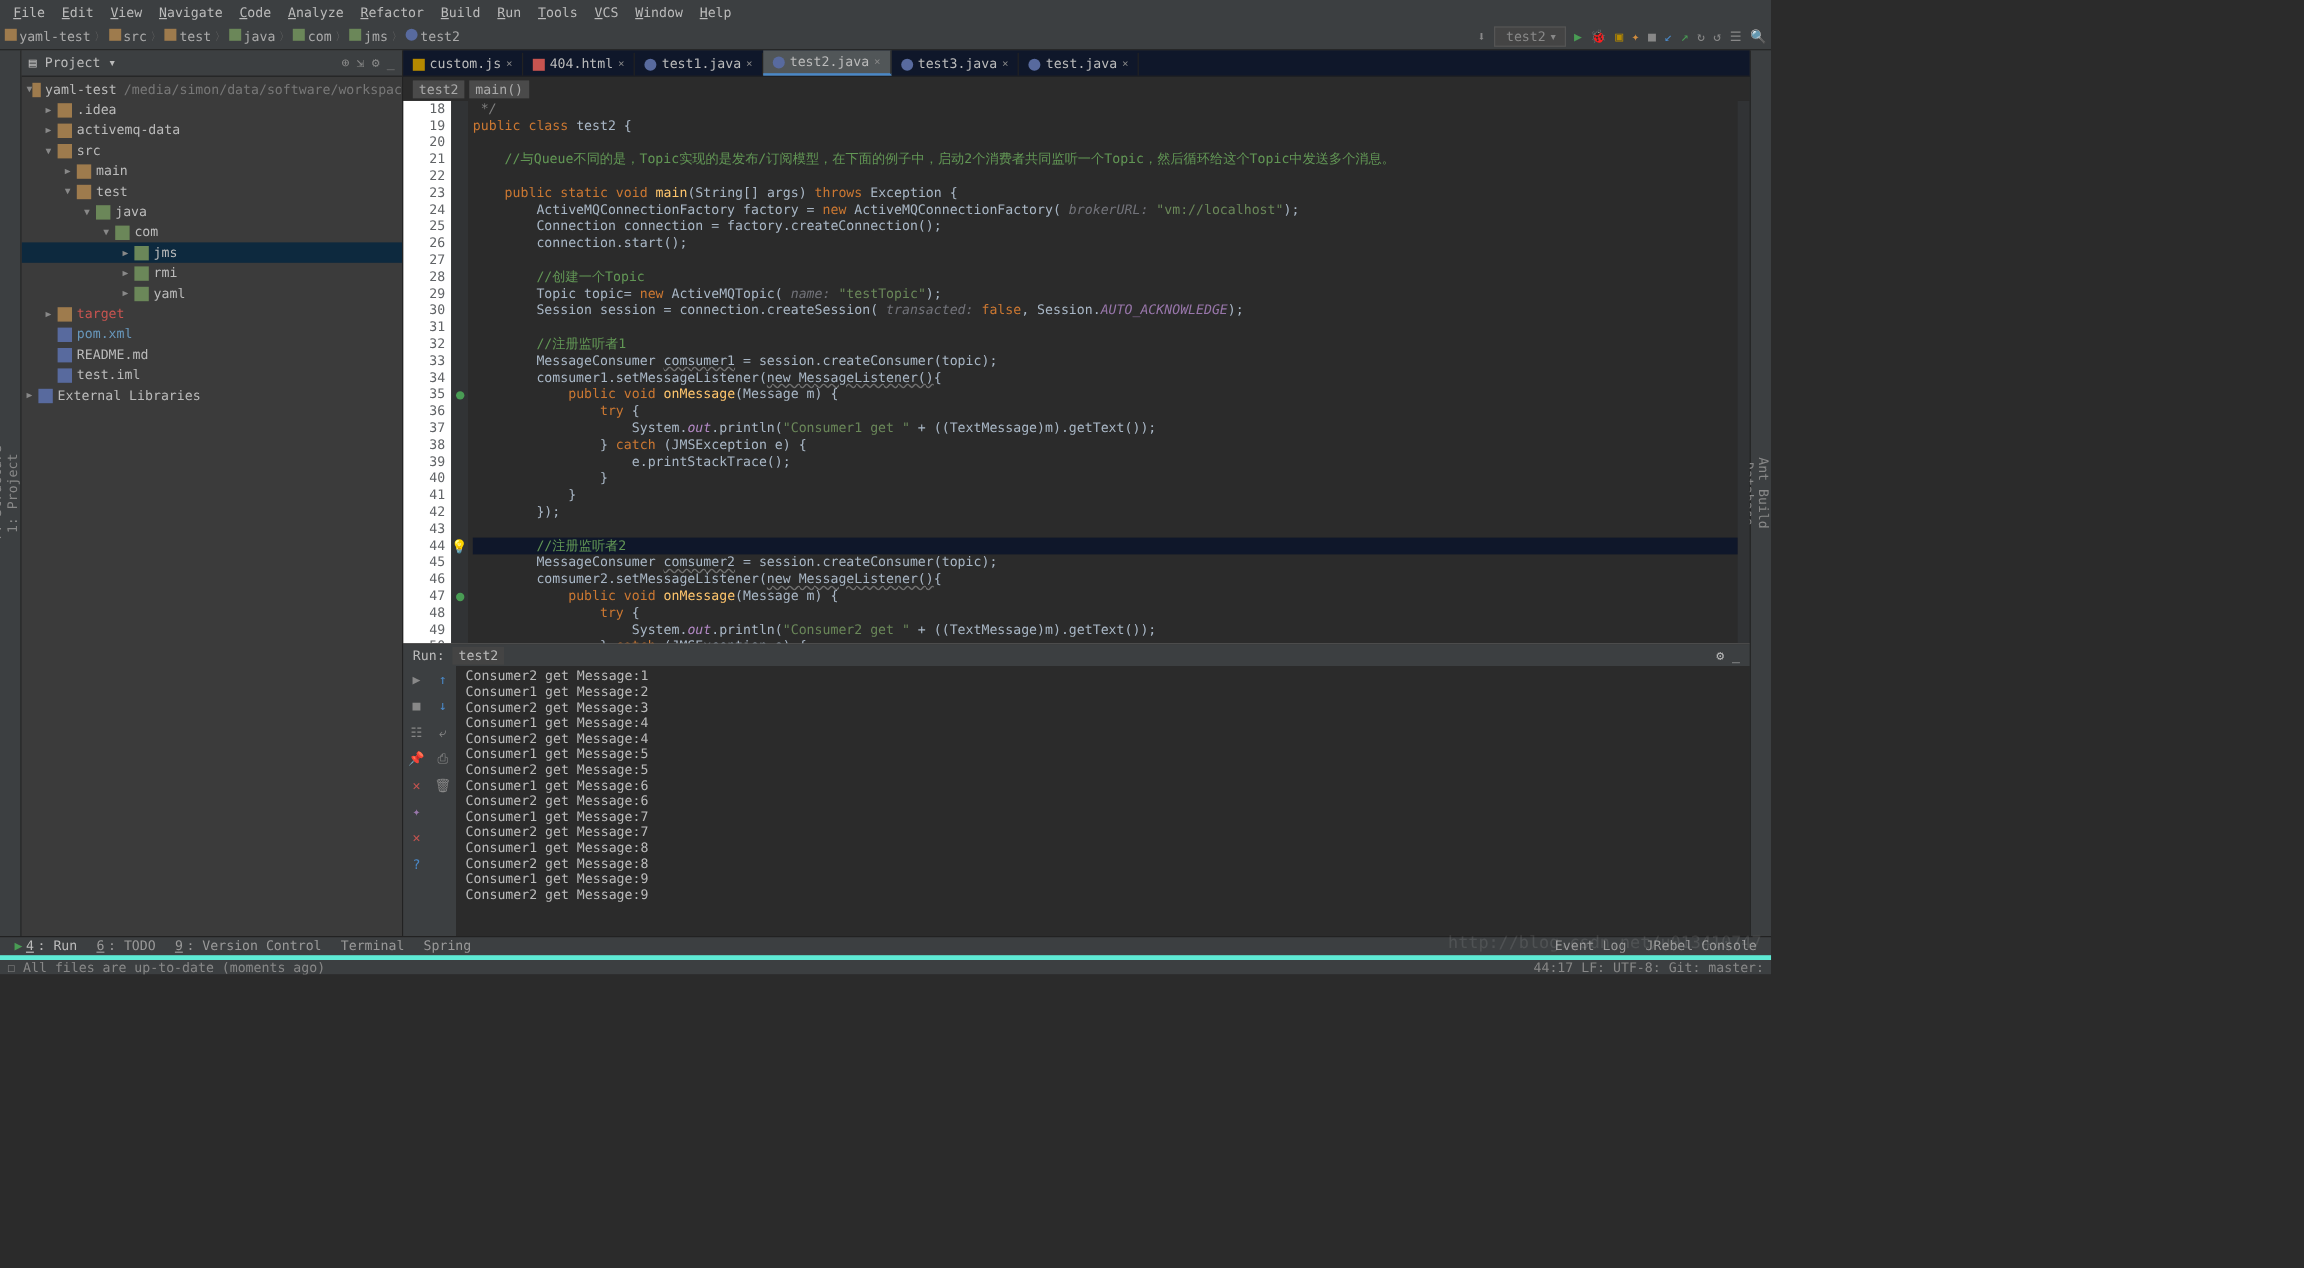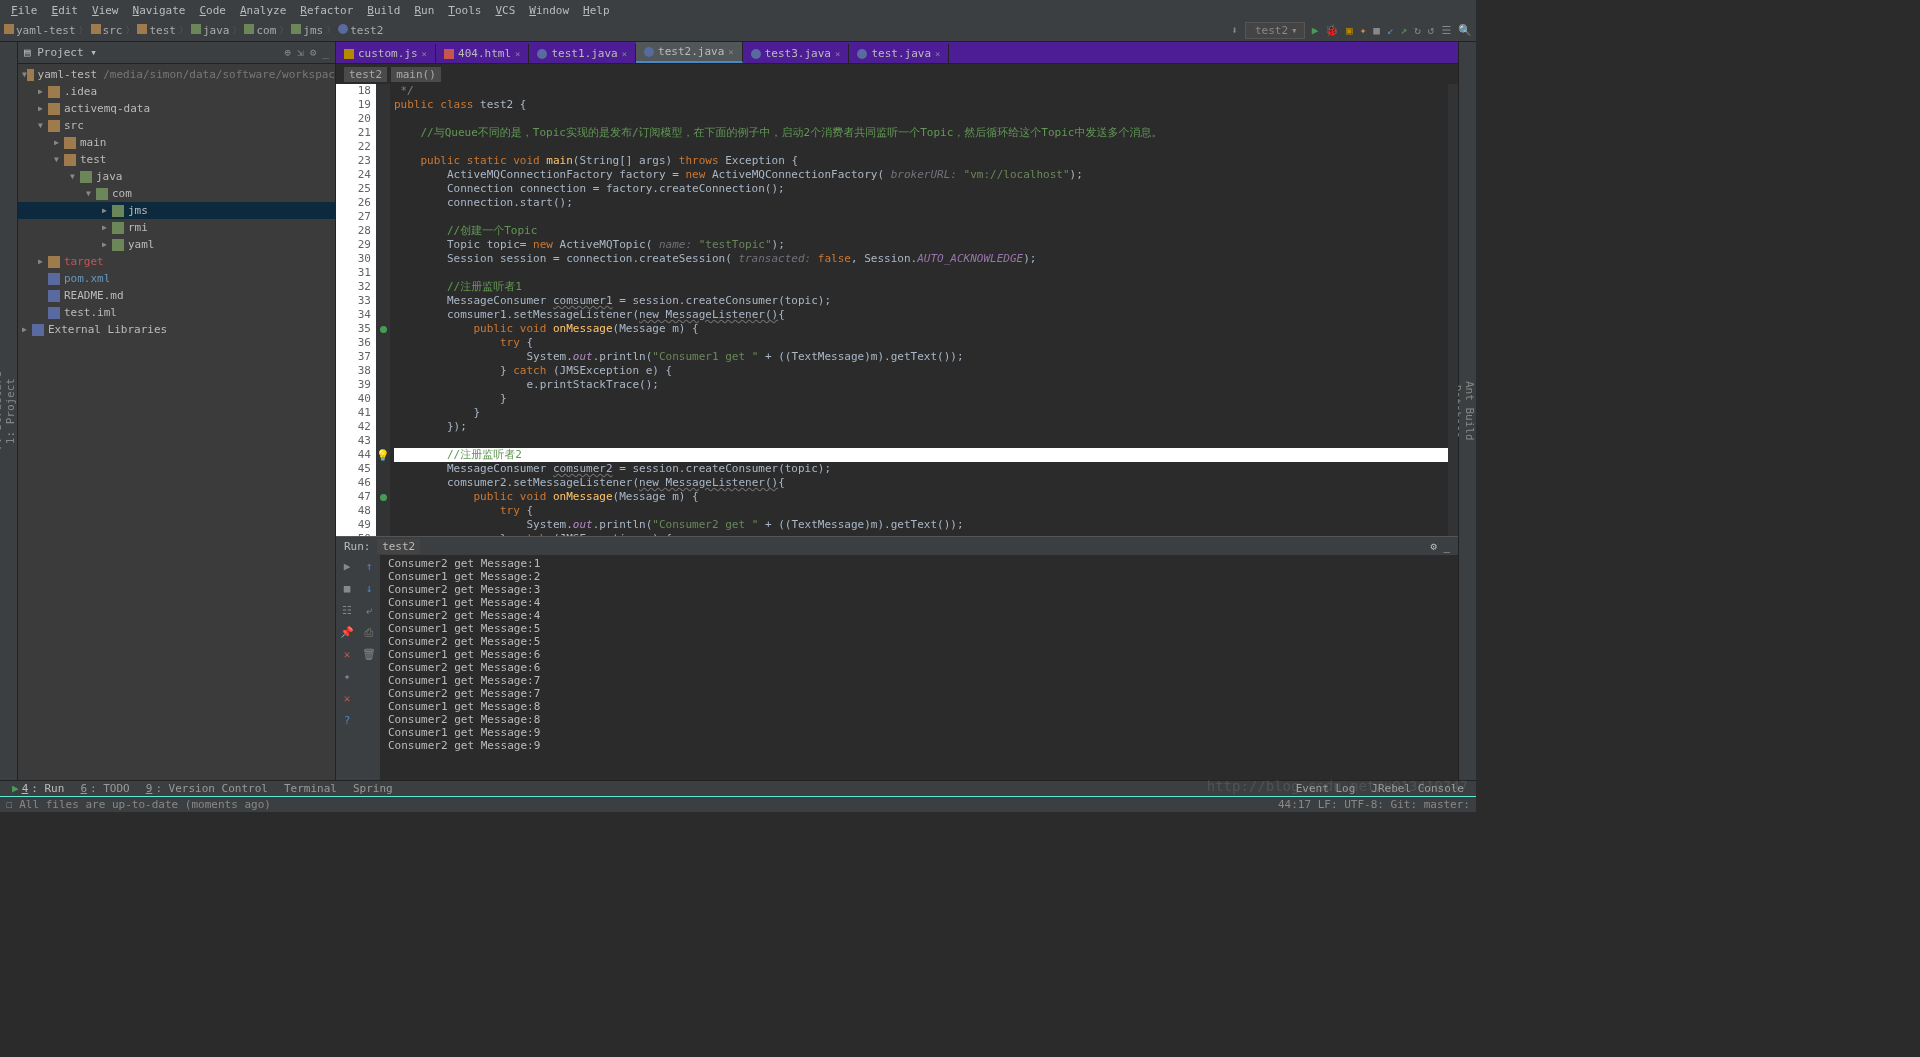--- a/index.html
+++ b/index.html
@@ -29,34 +29,34 @@
 .projhdr-icons { display:flex; gap:6px; color:#888; }
 .tree { flex:1; overflow:auto; padding:2px 0; color:#bbb; }
 .tree-row { display:flex; align-items:center; height:17px; padding-left:4px; cursor:pointer; white-space:nowrap; }
 .tree-row.sel { background:#0d293e; }
 .tree-row .arr { width:10px; display:inline-block; color:#888; font-size:8px; }
 .tree-row .ico { width:12px; height:12px; margin-right:4px; }
 .tree-row .path { color:#787878; margin-left:6px; }
 .ind0{padding-left:4px;}.ind1{padding-left:20px;}.ind2{padding-left:36px;}.ind3{padding-left:52px;}.ind4{padding-left:68px;}.ind5{padding-left:84px;}
 
 .editor { flex:1; background:#2b2b2b; display:flex; flex-direction:column; position:relative; }
-.tabs { height:22px; background:#4c1d95; display:flex; align-items:flex-end; border-bottom:1px solid #222; }
+.tabs { height:22px; background:#0f172a; display:flex; align-items:flex-end; border-bottom:1px solid #222; }
 .tab-file { padding:3px 8px; display:flex; align-items:center; gap:4px; color:#bbb; cursor:pointer; border-right:1px solid #222; }
 .tab-file.active { background:#515658; border-bottom:2px solid #4a88c7; }
 .tab-file .close { color:#888; font-size:9px; }
 .crumbs { height:20px; display:flex; align-items:center; padding-left:8px; gap:4px; }
 .crumbs .cr { background:#4a4a4a; padding:1px 5px; color:#aaa; }
 .code-area { flex:1; display:flex; overflow:hidden; position:relative; }
 .gutter { width:40px; background:#ffffff; text-align:right; padding:0 5px; color:#606366; line-height:14px; }
 .gutter-marks { width:14px; background:#313335; }
 .gutter-marks .mark { height:14px; display:flex; align-items:center; justify-content:center; font-size:8px; }
 .green-dot { width:7px; height:7px; background:#499c54; border-radius:50%; }
 .code { flex:1; padding-left:4px; line-height:14px; white-space:pre; position:relative; }
 .code-line { height:14px; }
-.hl-line { background:#ffffff; }
+.hl-line { background:#0f172a; }
 .kw { color:#cc7832; }
 .str { color:#6a8759; }
 .cmt { color:#808080; font-style:italic; }
 .cmt-cn { color:#629755;text-align:right; }
 .fn { color:#ffc66d; }
 .param { color:#72737a; font-style:italic; }
 .const { color:#9876aa; font-style:italic; }
 .vw { color:#b389c5; font-style:italic; }
 .under { text-decoration:underline wavy #707070; color:#a9b7c6; }
 .right-stripe { width:10px; background:#313335; }
@@ -68,21 +68,21 @@
 .run-hdr { height:18px; background:#3c3f41; display:flex; align-items:center; justify-content:space-between; padding:0 8px; color:#bbb; }
 .run-body { flex:1; display:flex; }
 .run-toolbar { width:44px; background:#3c3f41; display:flex; flex-direction:column; }
 .run-toolbar .col { display:flex; }
 .run-toolbar .btn { width:22px; height:22px; display:flex; align-items:center; justify-content:center; color:#888; cursor:pointer; font-size:11px; }
 .console { flex:1; padding:2px 8px; color:#bbb; line-height:13px; overflow:auto; }
 
 .bottom-tabs { height:16px; background:#3c3f41; display:flex; align-items:center; justify-content:space-between; padding:0 4px; border-top:1px solid #222; font-size:10px; color:#999; }
 .bottom-tabs .bt { padding:0 8px; cursor:pointer; display:flex; align-items:center; gap:3px; }
 .bottom-tabs .bt.active { color:#bbb; }
-.statusbar { height:16px; background:#3c3f41; display:flex; align-items:center; justify-content:space-between; padding:0 6px; border-top:1px solid #5eead4; font-size:10px; color:#888; }
+.statusbar { height:16px; background:#3c3f41; display:flex; align-items:center; justify-content:space-between; padding:0 6px; border-top:4px solid #5eead4; font-size:10px; color:#888; }
 
 .watermark { position:absolute; right:8px; bottom:18px; color:rgba(255,255,255,0.1); font-size:14px; }
 </style>
 </head>
 <body>
 
 <div class="menubar" id="menubar">
     <span><u>F</u>ile</span>
     <span><u>E</u>dit</span>
     <span><u>V</u>iew</span>

